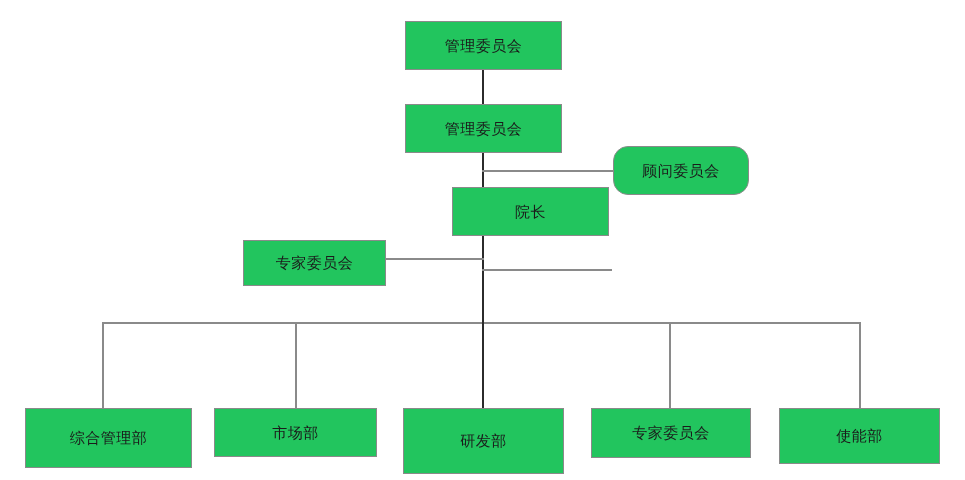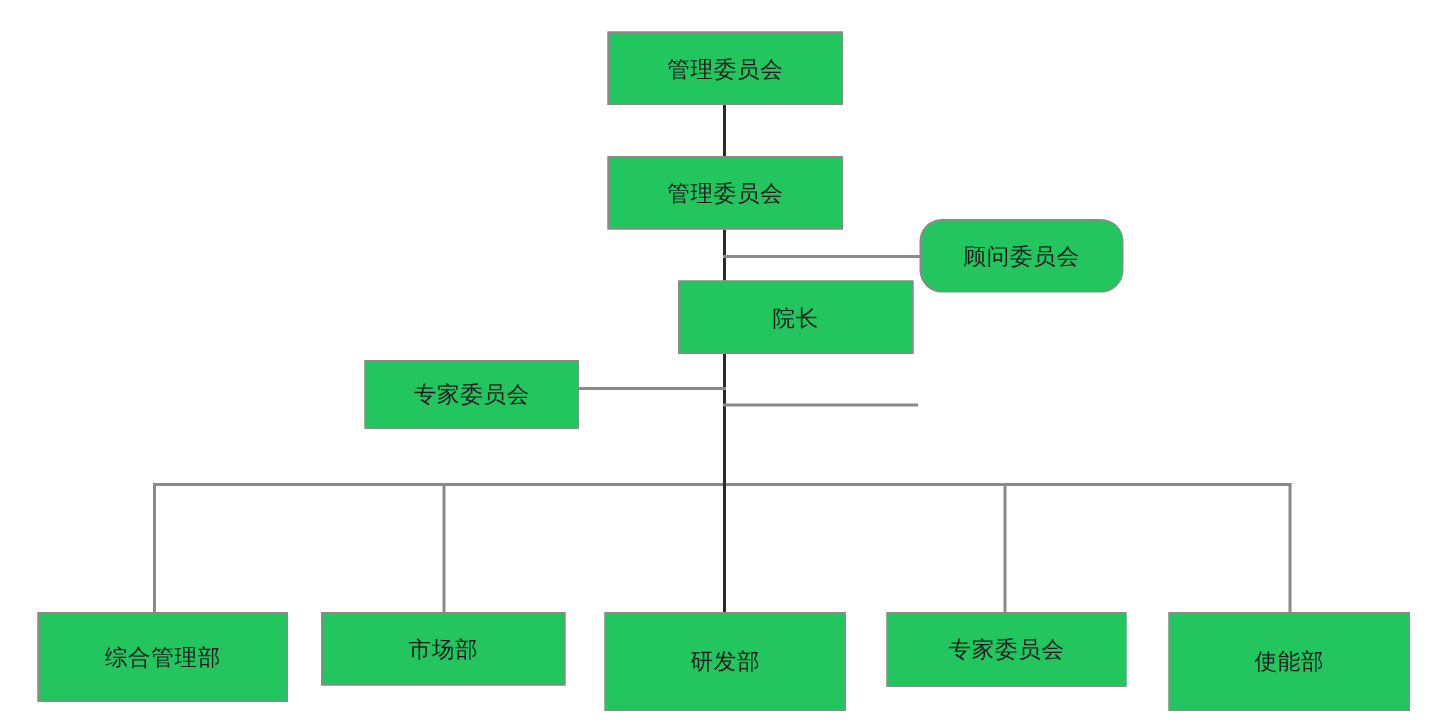--- a/index.html
+++ b/index.html
@@ -100,17 +100,17 @@
   </div>
 
   <div class="node" style="left:403px; top:408px; width:161px; height:66px;">
     <span>研发部</span>
   </div>
 
   <div class="node" style="left:591px; top:408px; width:160px; height:50px;">
     <span>专家委员会</span>
   </div>
 
-  <div class="node" style="left:779px; top:408px; width:161px; height:66px;">
+  <div class="node" style="left:779px; top:408px; width:161px; height:56px;">
     <span>使能部</span>
   </div>
 
 </div>
 
 </body></html>

